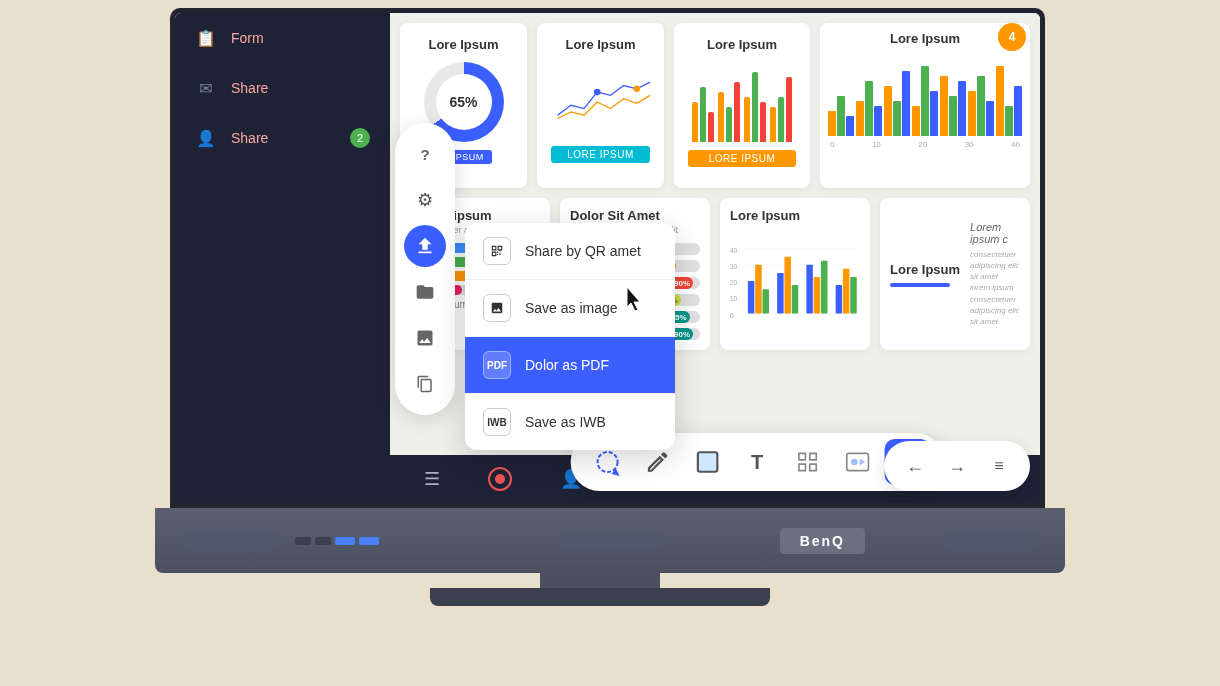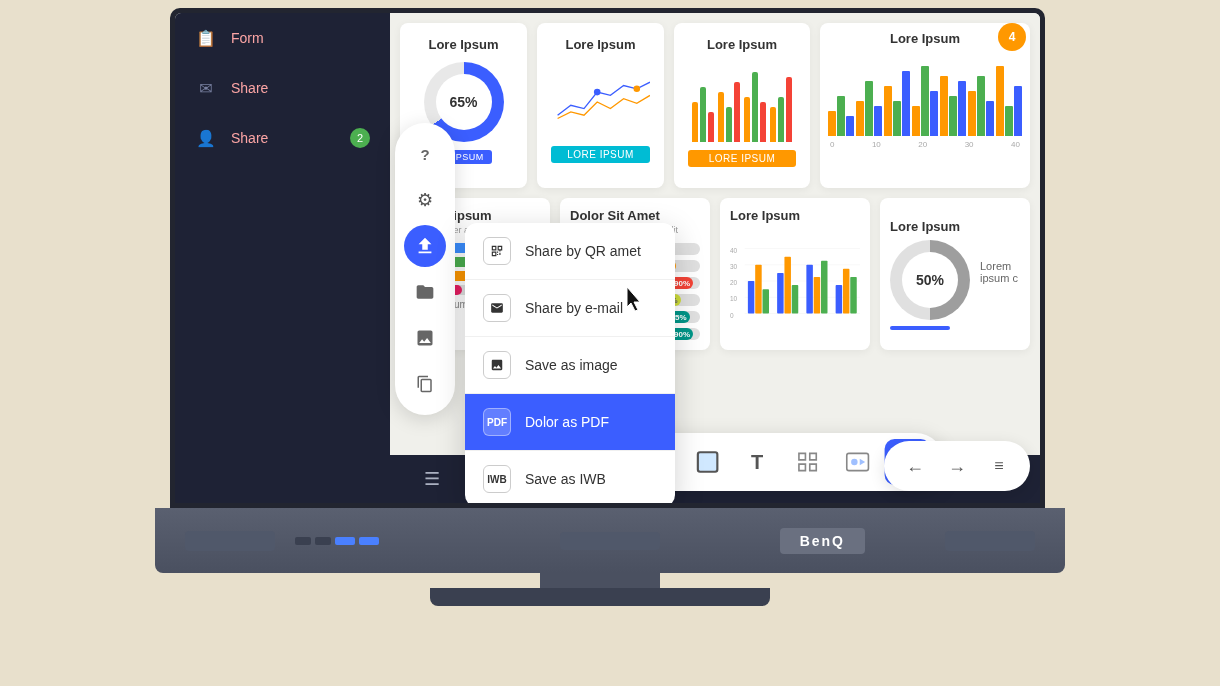--- a/index.html
+++ b/index.html
@@ -364,28 +364,20 @@
 
         <div class="menu-item">
           <div class="menu-icon">
             <svg width="14" height="14" viewBox="0 0 24 24" fill="currentColor">
               <path d="M3 11h8V3H3v8zm2-6h4v4H5V5zm8-2v8h8V3h-8zm6 6h-4V5h4v4zM3 21h8v-8H3v8zm2-6h4v4H5v-4zm13 0h-2v2h2v-2zm0-4h-2v2h2v-2zm0 6v2h-2v-2h2zm-4-4h-2v2h2v-2zm0 4h-2v2h2v-2z"></path>
             </svg>
           </div>
           <span>Share by QR amet</span>
         </div>
 
-        <div class="menu-item">
-          <div class="menu-icon">
-            <svg width="14" height="14" viewBox="0 0 24 24" fill="currentColor">
-              <path d="M20 4H4c-1.1 0-2 .9-2 2v12c0 1.1.9 2 2 2h16c1.1 0 2-.9 2-2V6c0-1.1-.9-2-2-2zm0 4-8 5-8-5V6l8 5 8-5v2z"></path>
-            </svg>
-          </div>
-          <span>Share by e-mail</span>
-        </div>
 
         <div class="menu-item">
           <div class="menu-icon">
             <svg width="14" height="14" viewBox="0 0 24 24" fill="currentColor">
               <path d="M21 19V5c0-1.1-.9-2-2-2H5c-1.1 0-2 .9-2 2v14c0 1.1.9 2 2 2h14c1.1 0 2-.9 2-2zm-12.5-5.5l2.5 3.01L14.5 12l4.5 6H5l3.5-4.5z"></path>
             </svg>
           </div>
           <span>Save as image</span>
         </div>
 
@@ -624,27 +616,25 @@
 
               <rect x="130" y="55" width="8" height="35" fill="#3b5eff" rx="1"></rect>
               <rect x="139" y="35" width="8" height="55" fill="#ff9800" rx="1"></rect>
               <rect x="148" y="45" width="8" height="45" fill="#4caf50" rx="1"></rect>
             </svg>
           </div>
 
           <div class="card" style="padding:10px;display:flex;gap:10px;align-items:center;">
             <div>
               <div style="font-size:13px;font-weight:600;color:#333;margin-bottom:6px;">Lore Ipsum</div>
-              <div style="width:80px;height:80px;border-radius:50%;background:conic-gradient(#9e9e9e 0% 50%, #e0e0e0 50% 100%);display:flex;align-items:center;justify-content:center;flex-shrink:0;">
-                <div style="width:56px;height:56px;background:#fff;border-radius:50%;display:flex;align-items:center;justify-content:center;font-size:14px;font-weight:bold;color:#333;">50%</div>
-              </div>
               <div style="margin-top:6px;width:60px;height:4px;background:#3b5eff;border-radius:2px;"></div>
             </div>
-            <div style="flex:1;">
+            <div style="flex:1;font-style:italic;">
               <div style="font-size:11px;color:#666;font-weight:500;margin-bottom:4px;">Lorem ipsum c</div>
+              <div style="font-size:8px;color:#aaa;line-height:1.4;">consectetuer adipiscing elit sit amet lorem ipsum consectetuer adipiscing elit sit amet</div>
             </div>
           </div>
 
         </div>
       </div>
 
       <div style="position:absolute;bottom:12px;left:50%;transform:translateX(-10%);background:#fff;border-radius:40px;padding:6px 14px;display:flex;align-items:center;gap:4px;box-shadow:0 4px 20px rgba(0,0,0,0.15);z-index:50;">
 
         <div class="tb-btn">
           <svg width="28" height="28" viewBox="0 0 28 28">

